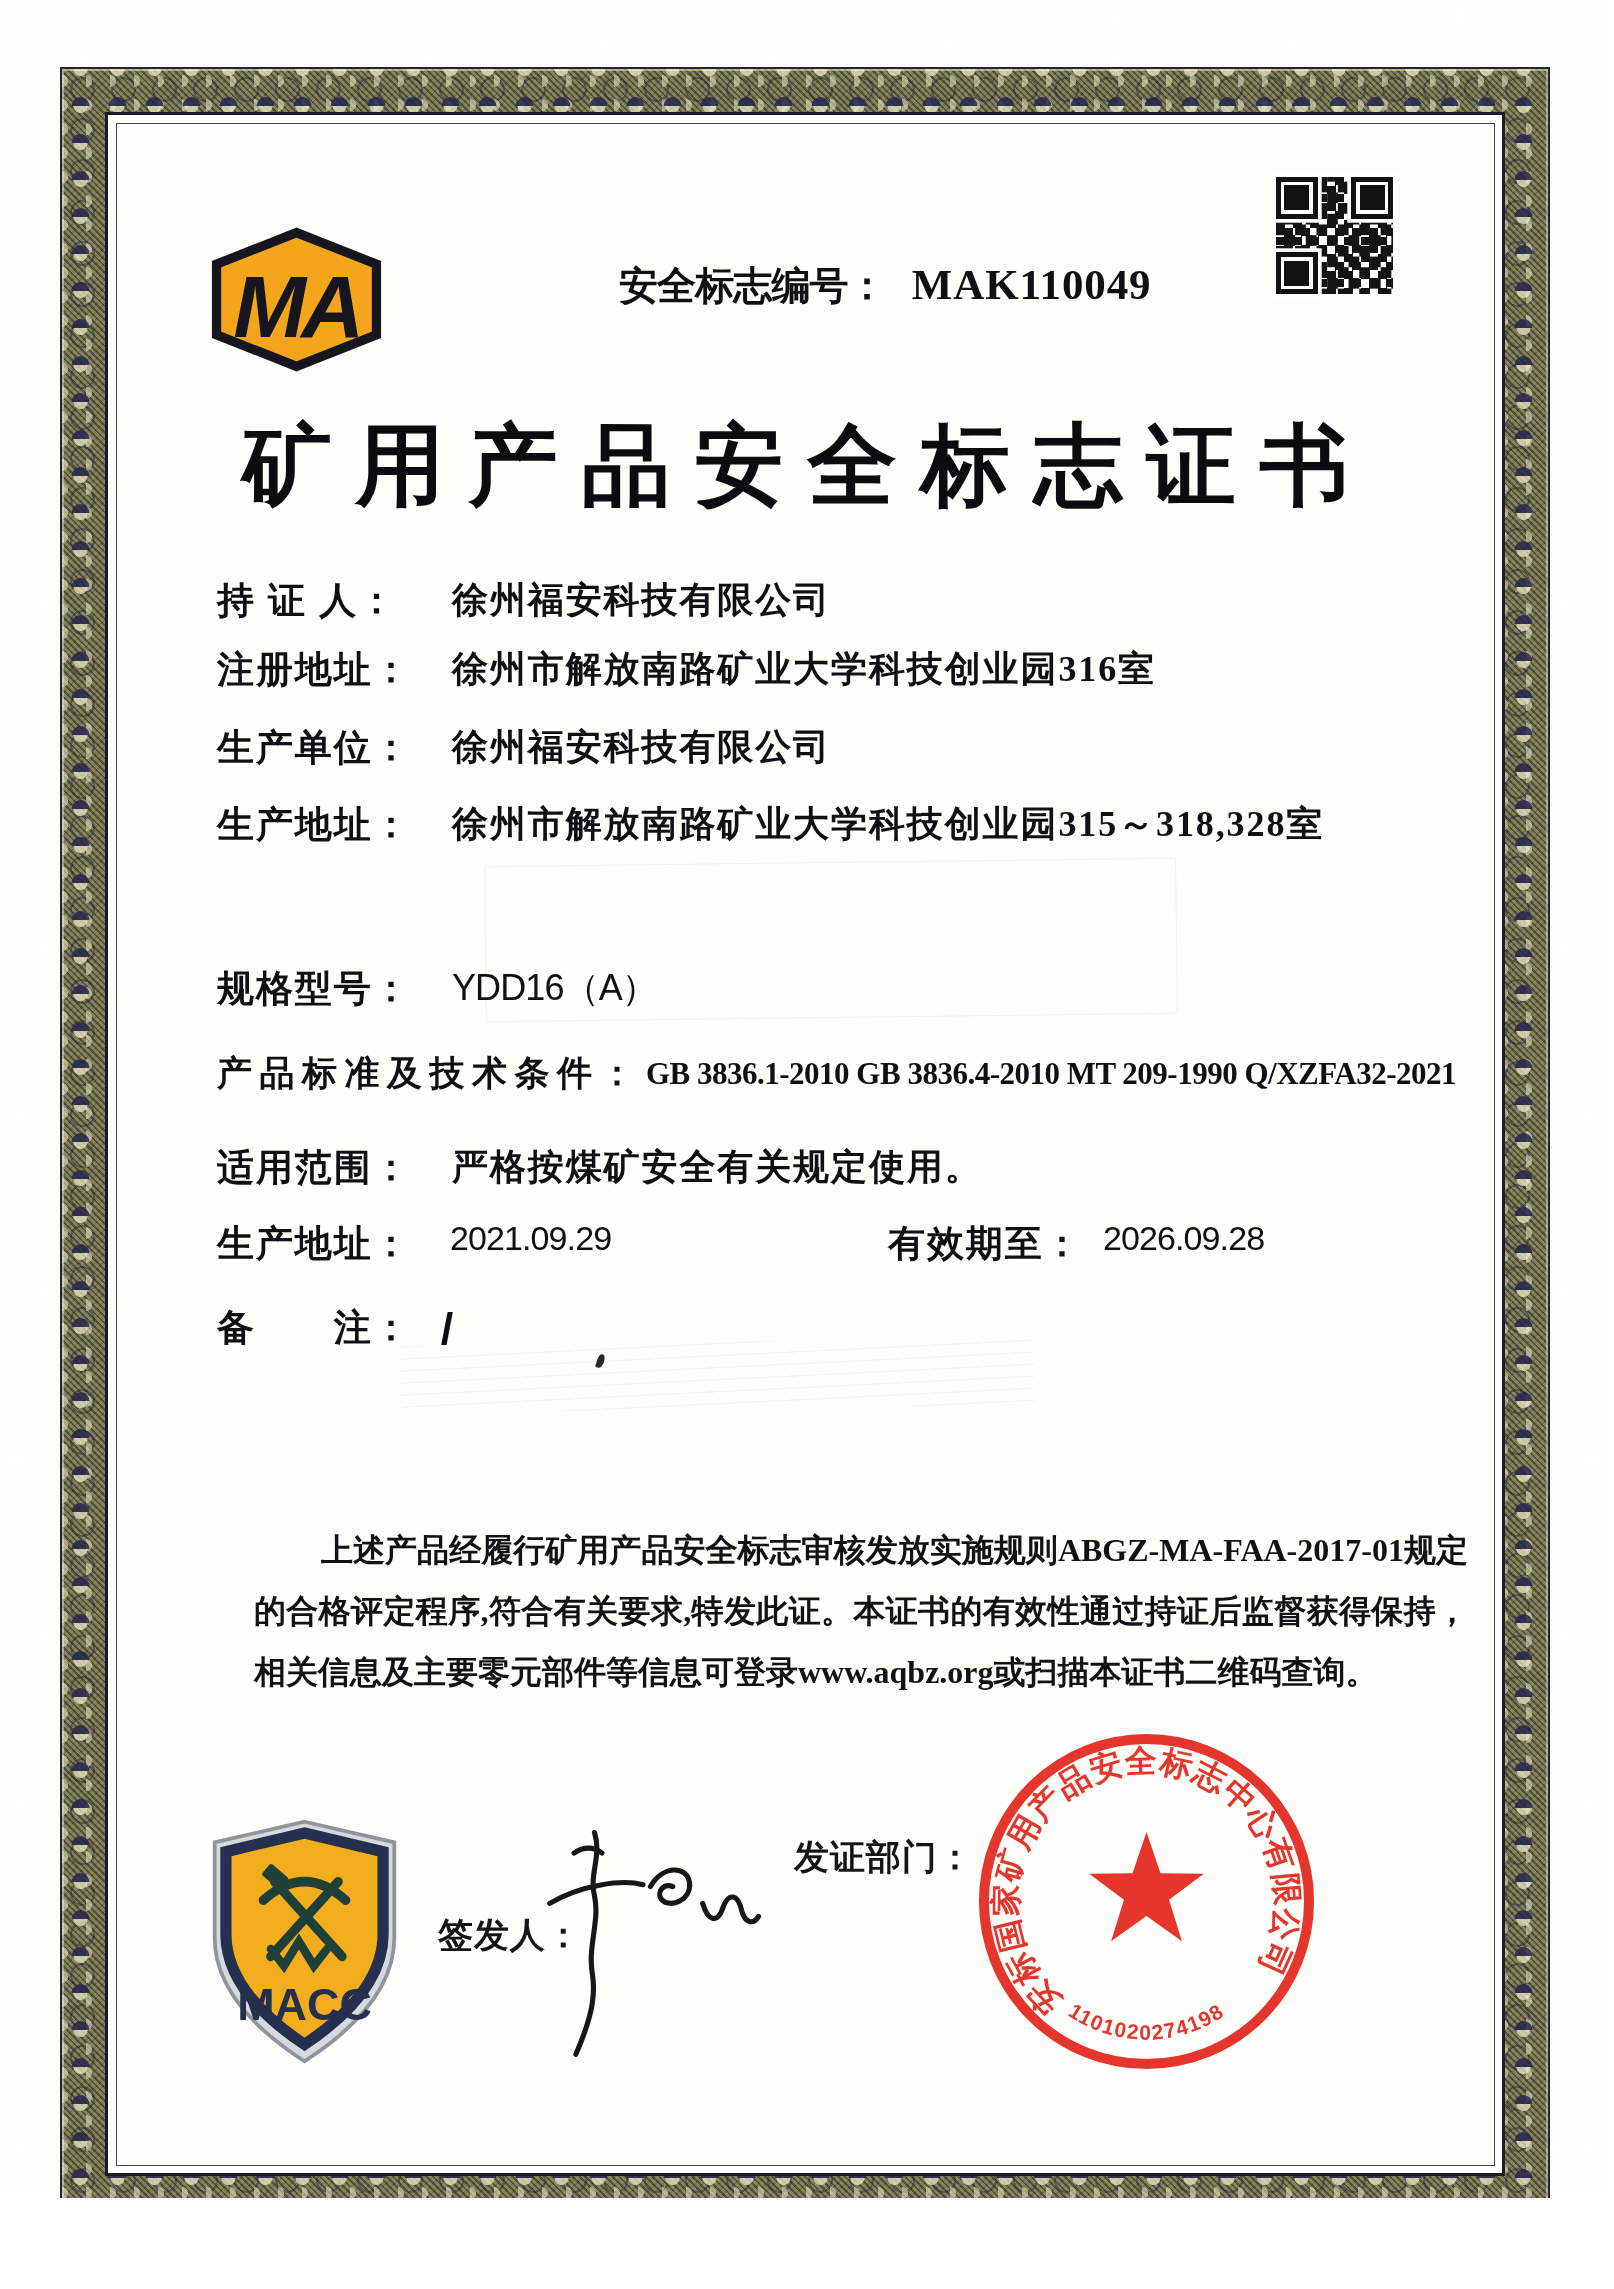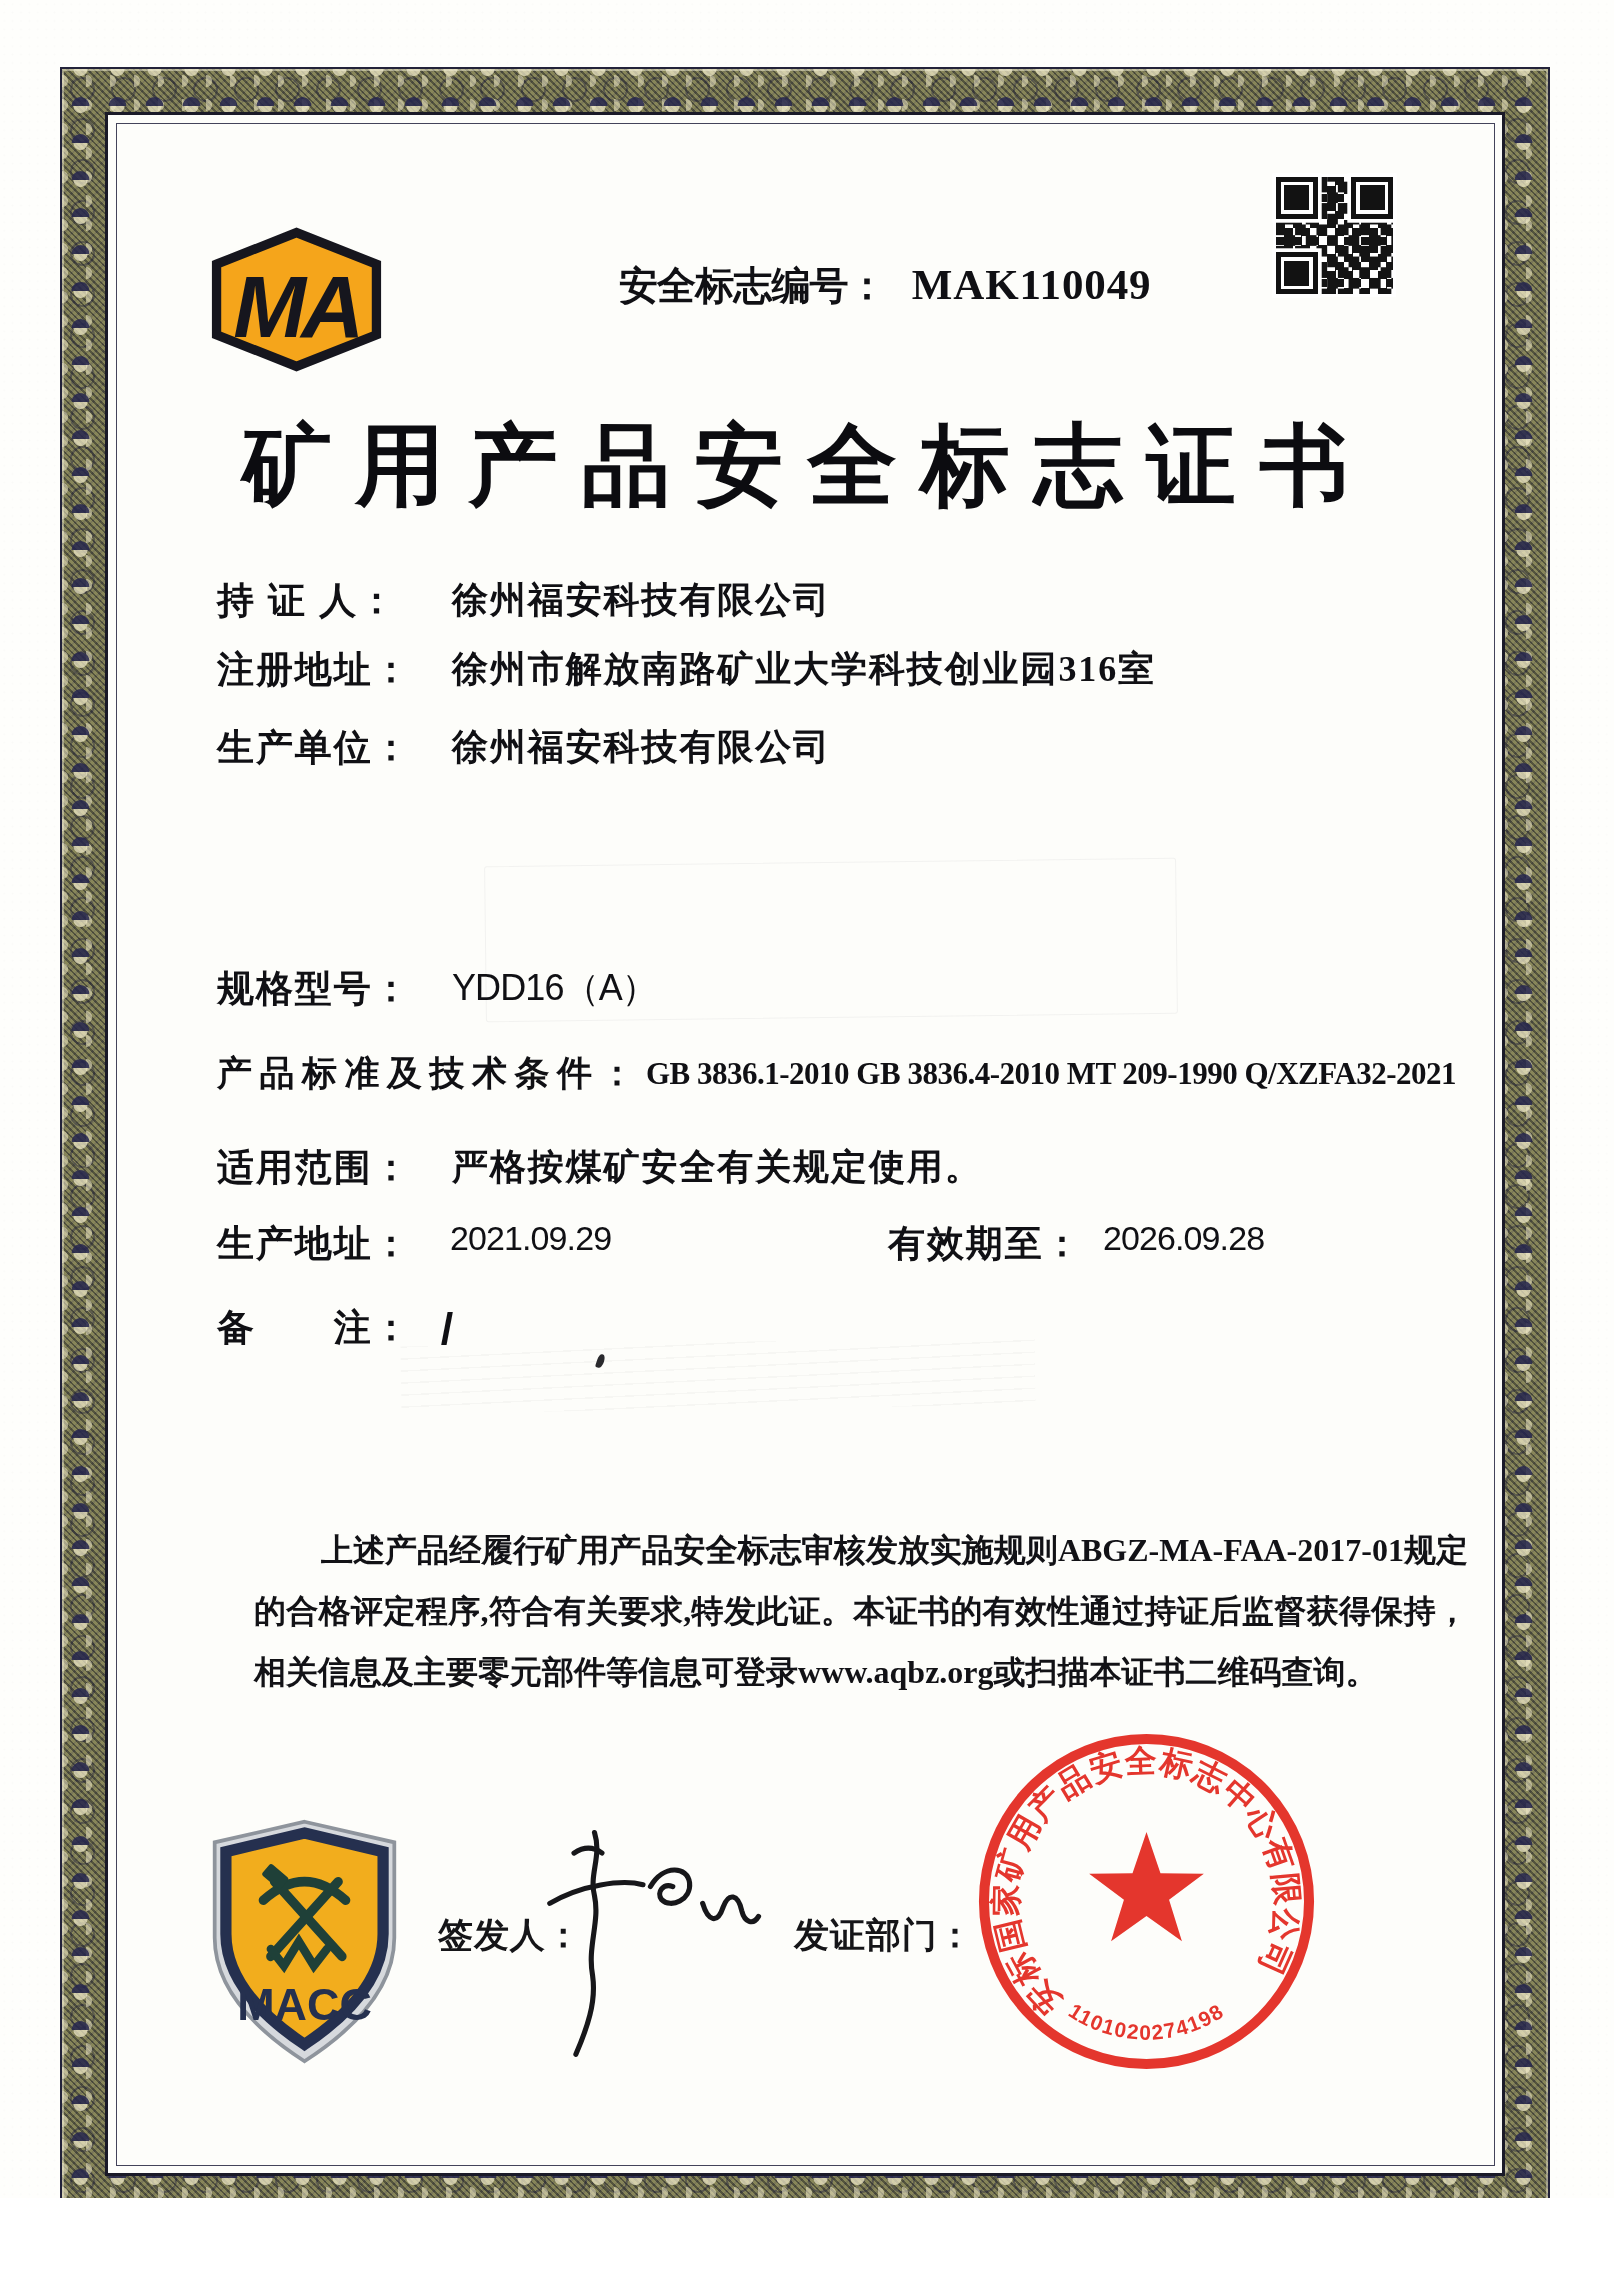--- a/index.html
+++ b/index.html
@@ -69,21 +69,21 @@
   .row-dates .p0{left:0;} .row-dates .p1{left:233px;font-size:34px;} .row-dates .p2{left:671px;width:auto;} .row-dates .p3{left:886px;font-size:34px;}
   .row-remark .slash{font-family:"Liberation Sans",sans-serif;font-weight:700;font-size:45px;margin-left:-11.2px;}
   
   .statement{position:absolute;left:254px;top:1520px;width:1214px;z-index:2;margin:0;
     font-family:"Liberation Serif",serif;font-weight:700;font-size:32px;line-height:61px;
     text-indent:67px;text-align:justify;color:#121216;}
   
   .macc{position:absolute;left:207px;top:1818px;width:195px;height:247px;z-index:2;}
   .signer-label{position:absolute;left:438px;top:1912px;z-index:2;
     font-family:Liberation Mono, monospace;font-weight:700;font-size:35px;letter-spacing:0.9px;white-space:nowrap;}
-  .issuer-label{position:absolute;left:794px;top:1912px;z-index:2;
+  .issuer-label{position:absolute;left:794px;top:1834px;z-index:2;
     font-family:"Liberation Serif",serif;font-weight:700;font-size:35px;letter-spacing:0.9px;white-space:nowrap;}
   .signature{position:absolute;left:533px;top:1825px;width:233px;height:235px;z-index:3;}
   .seal{position:absolute;left:973px;top:1728px;width:347px;height:347px;z-index:3;opacity:.93;}
 </style>
 </head>
 <body>
 
 <div class="page">
 
   <div class="frame">
@@ -113,20 +113,23 @@
   <div class="title">矿用产品安全标志证书</div>
 
   <div class="row" style="top:576px">
     <span class="lbl">持 证 人：</span><span class="val">徐州福安科技有限公司</span>
   </div>
   <div class="row" style="top:645px">
     <span class="lbl">注册地址：</span><span class="val">徐州市解放南路矿业大学科技创业园316室</span>
   </div>
   <div class="row" style="top:723px">
     <span class="lbl">生产单位：</span><span class="val">徐州福安科技有限公司</span>
+  </div>
+  <div class="row" style="top:800px">
+    <span class="lbl">生产地址：</span><span class="val">徐州市解放南路矿业大学科技创业园315～318,328室</span>
   </div>
   <div class="row" style="top:964px">
     <span class="lbl">规格型号：</span><span class="val num">YDD16（A）</span>
   </div>
   <div class="row row-std" style="top:1050px">
     <span class="lbl">产品标准及技术条件：</span><span class="val">GB 3836.1-2010 GB 3836.4-2010 MT 209-1990 Q/XZFA32-2021</span>
   </div>
   <div class="row" style="top:1143px">
     <span class="lbl">适用范围：</span><span class="val">严格按煤矿安全有关规定使用。</span>
   </div>

